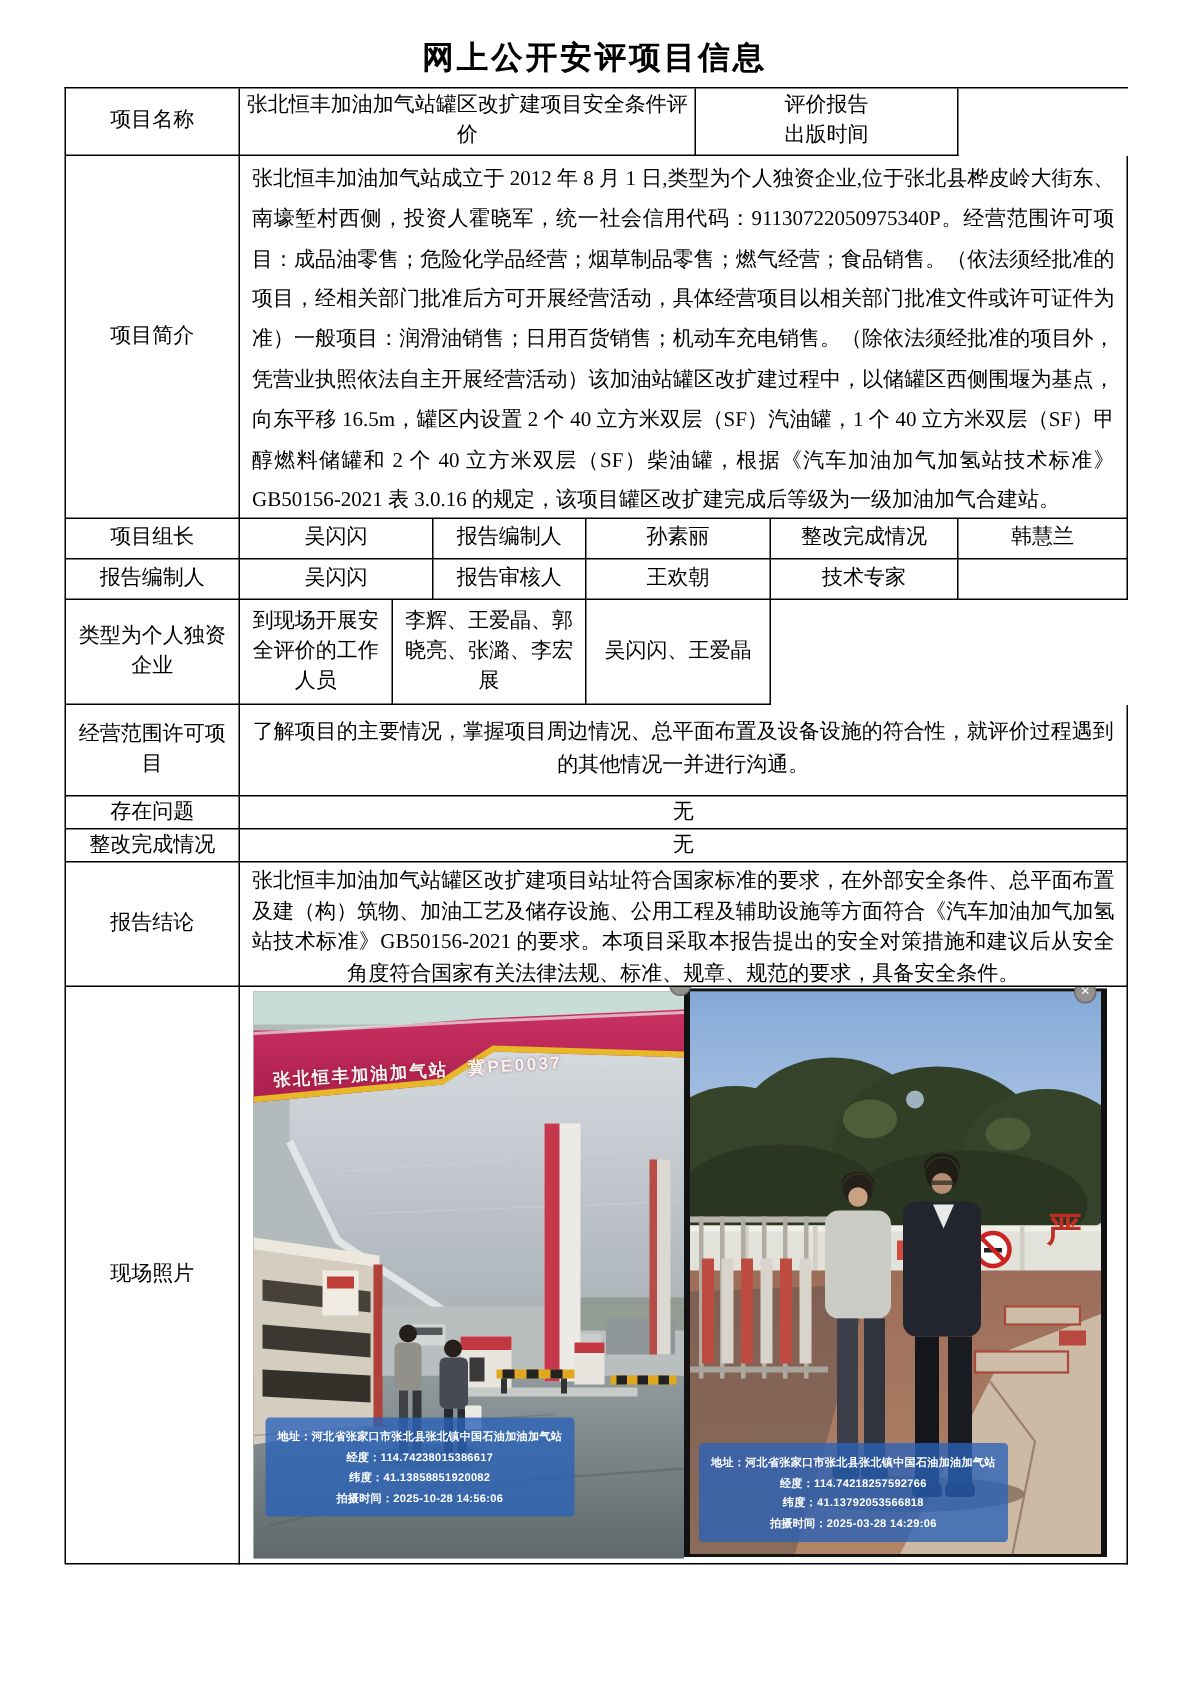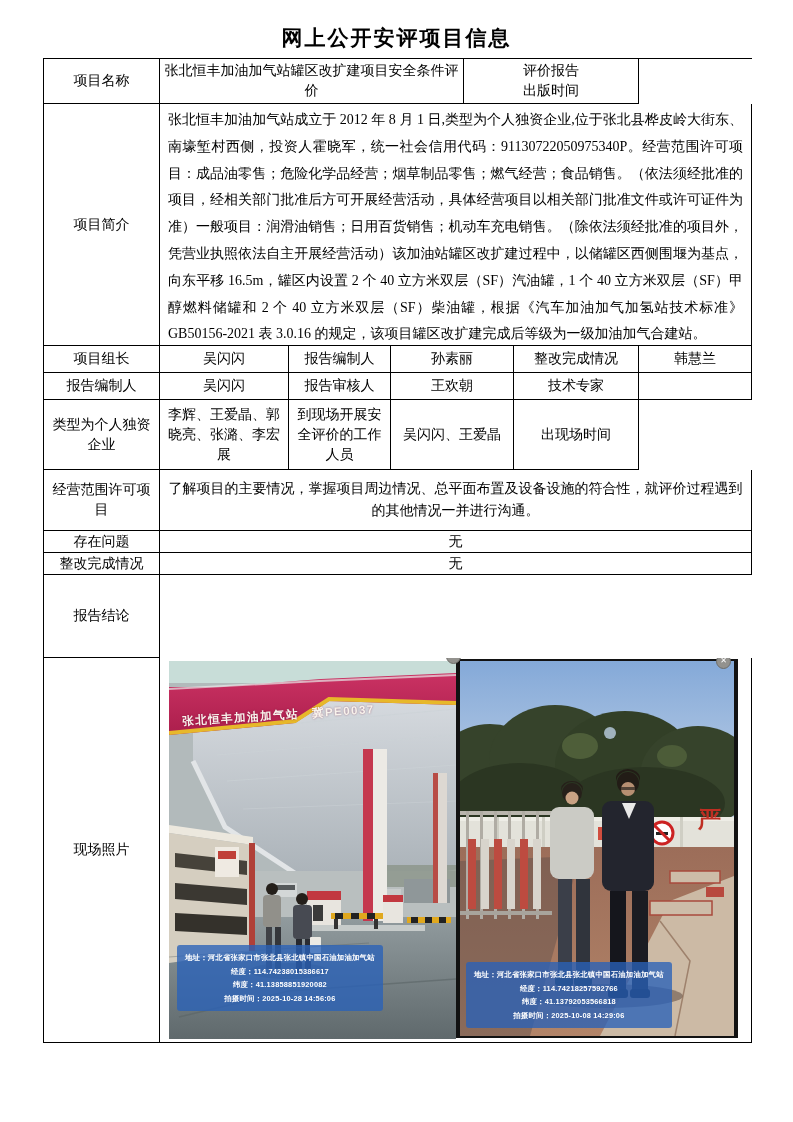--- a/index.html
+++ b/index.html
@@ -77,28 +77,27 @@
       <div class="td" style="width:102px">报告审核人</div>
       <div class="td" style="width:123px">王欢朝</div>
       <div class="td" style="width:125px">技术专家</div>
       <div class="td" style="flex:1"></div>
     </div>
 
     <div class="tr" style="height:70px">
       <div class="td" style="width:116px">
         <span class="c">类型为个人独资企业</span>
       </div>
+      <div class="td" style="width:102px">
+        <span class="c">到现场开展安全评价的工作人员</span>
+      </div>
       <div class="td" style="width:129px">
         <span class="c">李辉、王爱晶、郭晓亮、张潞、李宏展</span>
       </div>
-      <div class="td" style="width:102px">
-        <span class="c">到现场开展安全评价的工作人员</span>
-      </div>
       <div class="td" style="width:123px">吴闪闪、王爱晶</div>
-      <div class="td" style="width:125px">出现场时间</div>
     </div>
 
     <div class="tr" style="height:61px">
       <div class="td" style="width:116px">经营范围许可项目</div>
       <div class="td tasks" style="flex:1">
         <span class="c">了解项目的主要情况，掌握项目周边情况、总平面布置及设备设施的符合性，就评价过程遇到的其他情况一并进行沟通。</span>
       </div>
     </div>
 
     <div class="tr" style="height:22px">
@@ -106,20 +105,21 @@
       <div class="td" style="flex:1">无</div>
     </div>
 
     <div class="tr" style="height:22px">
       <div class="td" style="width:116px">整改完成情况</div>
       <div class="td" style="flex:1">无</div>
     </div>
 
     <div class="tr" style="height:83px">
       <div class="td" style="width:116px">报告结论</div>
+      <div class="td block concl" style="flex:1">张北恒丰加油加气站罐区改扩建项目站址符合国家标准的要求，在外部安全条件、总平面布置及建（构）筑物、加油工艺及储存设施、公用工程及辅助设施等方面符合《汽车加油加气加氢站技术标准》GB50156-2021 的要求。本项目采取本报告提出的安全对策措施和建议后从安全角度符合国家有关法律法规、标准、规章、规范的要求，具备安全条件。</div>
     </div>
 
     <div class="tr" style="height:385px">
       <div class="td" style="width:116px">现场照片</div>
       <div class="td photos" style="flex:1">
 
         <div class="photo-left">
           <svg width="287" height="378" viewBox="0 0 287 378" preserveAspectRatio="none">
             <defs>
               <linearGradient id="pav" x1="0" y1="0" x2="0" y2="1">
@@ -293,21 +293,21 @@
             <rect x="148" y="328" width="20" height="9" rx="3" fill="#101014"></rect>
             <rect x="170" y="328" width="20" height="9" rx="3" fill="#101014"></rect>
 
             <polyline points="200,260 230,300 215,375" stroke="#8a6a54" stroke-width="1.5" fill="none" opacity="0.7"></polyline>
           </svg>
           <div class="wall-char">严</div>
           <div class="wm" style="left:6px;bottom:8px">
             <div>地址：河北省张家口市张北县张北镇中国石油加油加气站</div>
             <div>经度：114.74218257592766</div>
             <div>纬度：41.13792053566818</div>
-            <div>拍摄时间：2025-10-08 14:29:06</div>
+            <div>拍摄时间：2025-03-28 14:29:06</div>
           </div>
           <div class="close-btn" style="right:3px;top:-7px">✕</div>
         </div>
 
       </div>
     </div>
 
   </div>
 </div>
 

